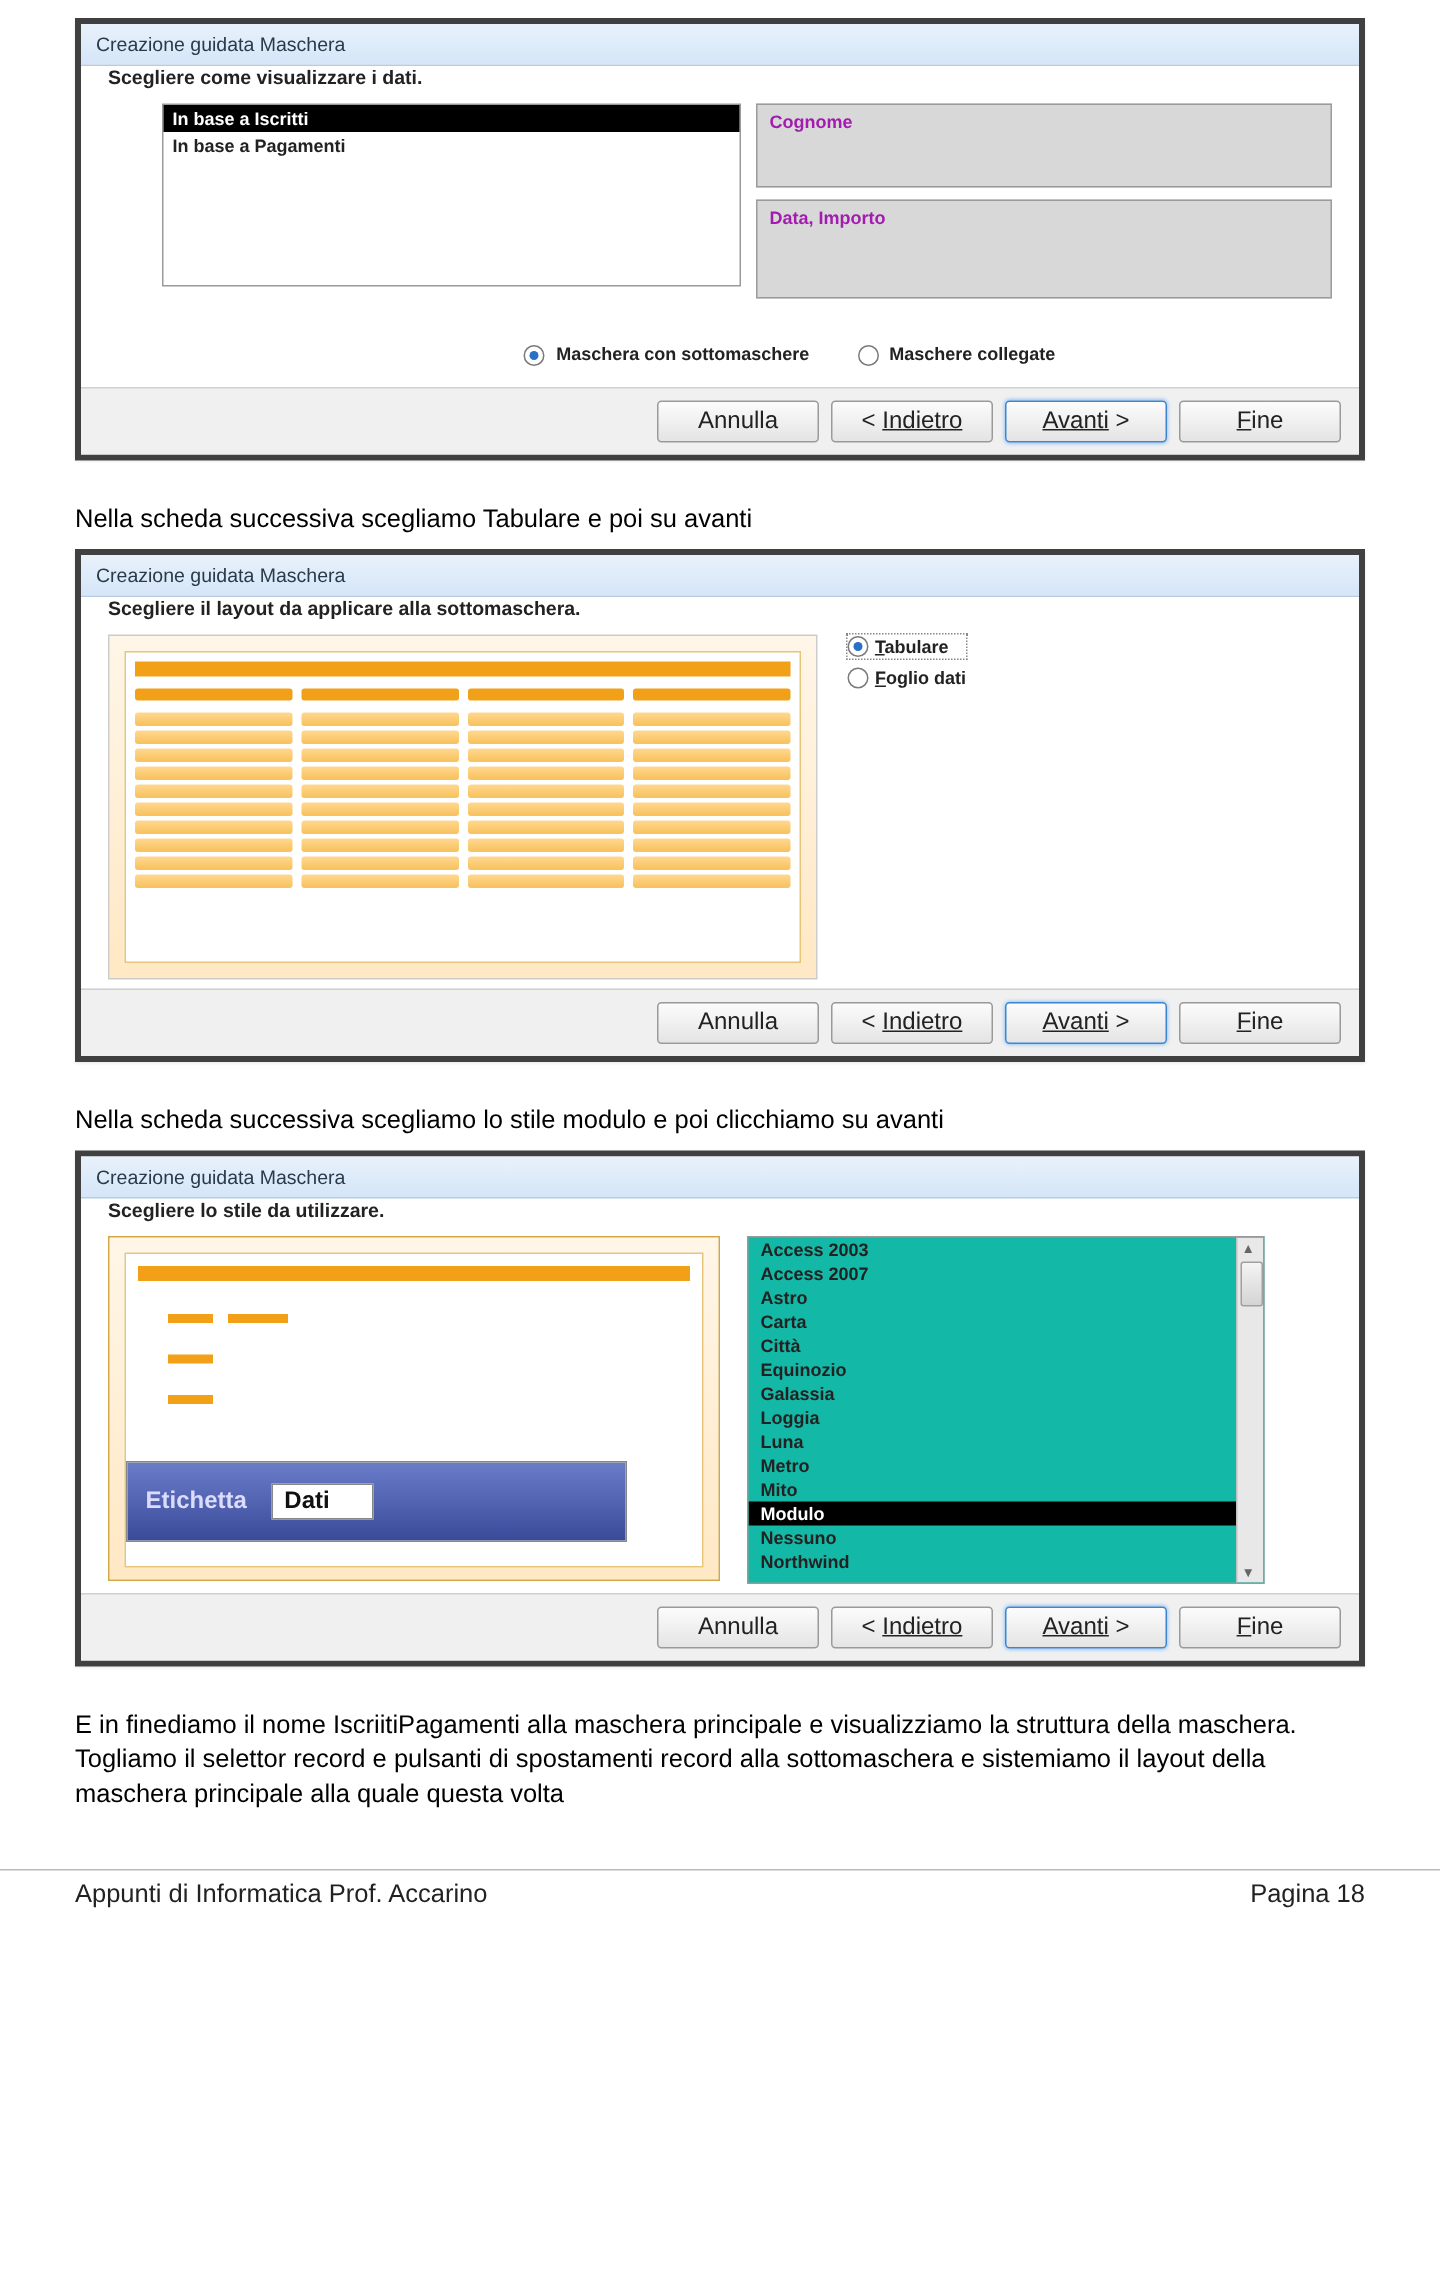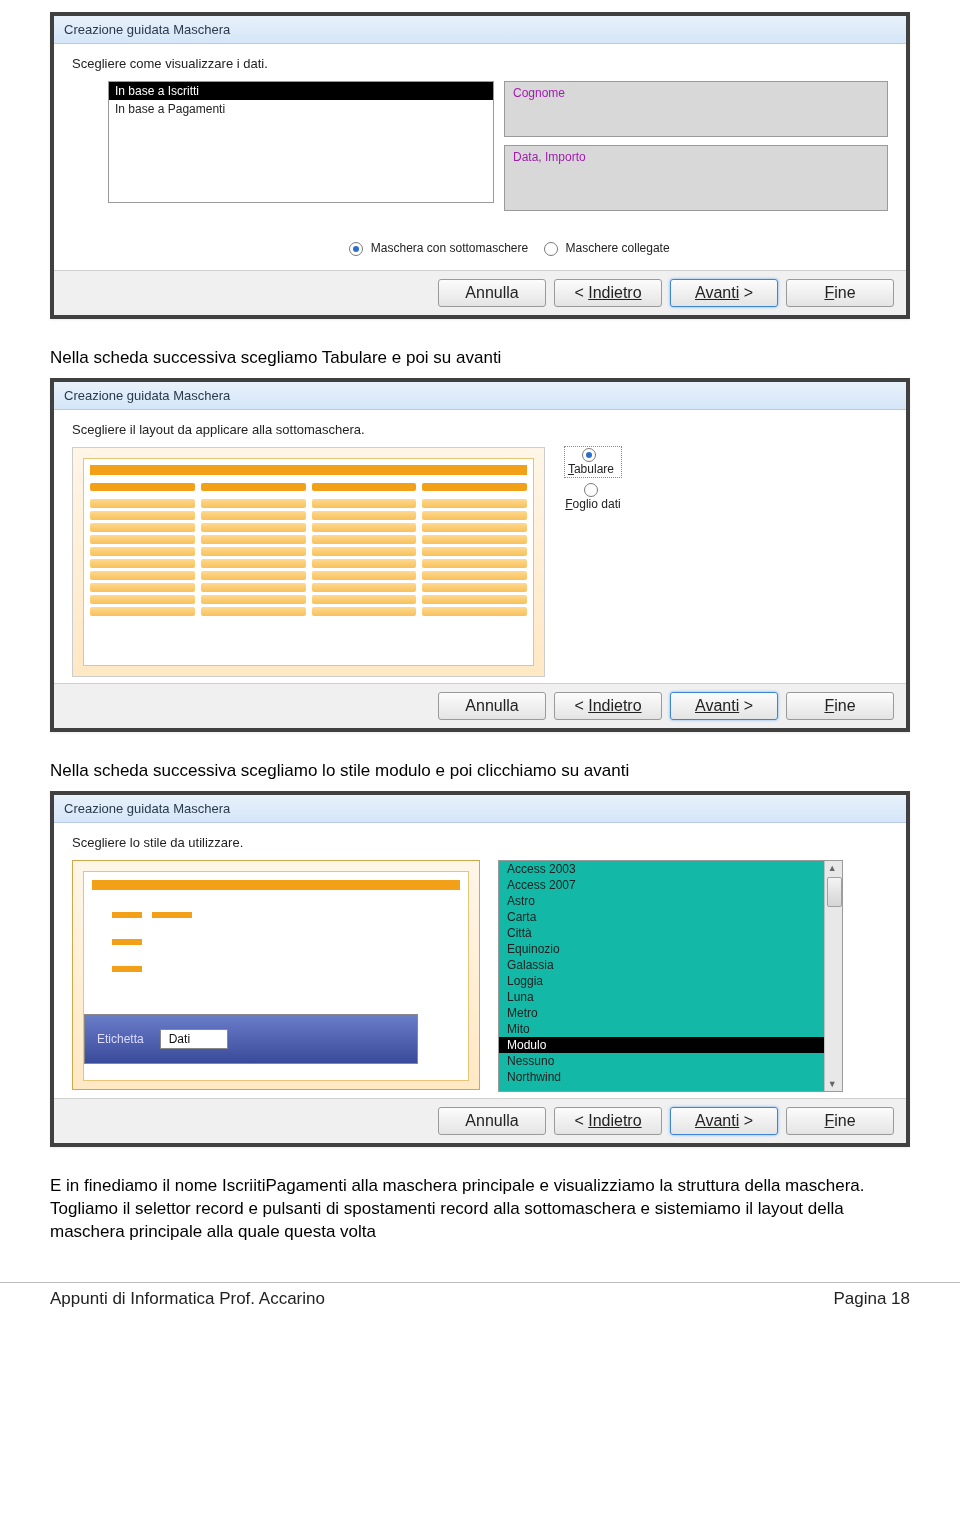--- a/index.html
+++ b/index.html
@@ -25,24 +25,25 @@
     box-shadow: 0 1px 2px rgba(0,0,0,0.08);
   }
   .titlebar {
     background: linear-gradient(#e8f1fb, #d5e6f8);
     border-bottom: 1px solid #b7cbe2;
     padding: 6px 10px;
     font-size: 13px;
     color: #2a3a4a;
   }
   .dlg-body {
-    padding: 12px 18px 6px 18px;
+    padding: 0 18px 6px 18px;
     font-size: 13px;
     color: #222;
     position: relative;
+    font-weight: bold;
   }
   .prompt {
     margin-bottom: 10px;
   }
   .cols {
     display: flex;
     gap: 10px;
   }
   .listbox {
     border: 1px solid #9a9a9a;
@@ -67,21 +68,21 @@
     font-size: 12px;
     margin-bottom: 8px;
   }
   .rightcol {
     flex: 1;
     display: flex;
     flex-direction: column;
   }
   .radio-row {
     display: flex;
-    gap: 16px;
+    gap: 32px;
     margin: 22px 0 8px 34%;
     font-size: 12px;
     align-items: center;
   }
   .radio {
     width: 12px; height: 12px;
     border: 1px solid #7a7a7a;
     border-radius: 50%;
     display: inline-flex;
     align-items: center;
@@ -162,23 +163,22 @@
     flex: 1;
     background: linear-gradient(#ffd890, #f8c15a);
     border-radius: 2px;
   }
   .radio-stack {
     margin-left: 20px;
     font-size: 12px;
   }
   .radio-stack .line {
     display: flex;
-    align-items: center;
+    align-items: flex-start;
     margin-bottom: 6px;
-    flex-direction: column;
   }
   .radio-stack .line.boxed {
     outline: 1px dotted #888;
     padding: 1px 4px 1px 0;
   }
 
   
   .style-preview {
     border: 1px solid #d0a84a;
     background: linear-gradient(#fff6e8, #ffe8c4);
@@ -199,21 +199,21 @@
   .style-small { width: 30px; height: 6px; background: #f2a018; margin: 12px 0 0 14px; display: inline-block; }
   .style-detail {
     position: absolute;
     left: 0; bottom: 16px; right: 50px;
     background: linear-gradient(#6a7dc9, #3a4a9a);
     border: 1px solid #888;
     padding: 14px 12px;
     display: flex;
     align-items: center;
     gap: 16px;
-    font-size: 12px;
+    font-size: 16px;
     color: #111;
   }
   .style-detail .lbl { color: #dcdcff; }
   .style-detail .box {
     background: #fff;
     border: 1px solid #888;
     padding: 2px 8px;
     min-width: 50px;
   }
   .style-list {

